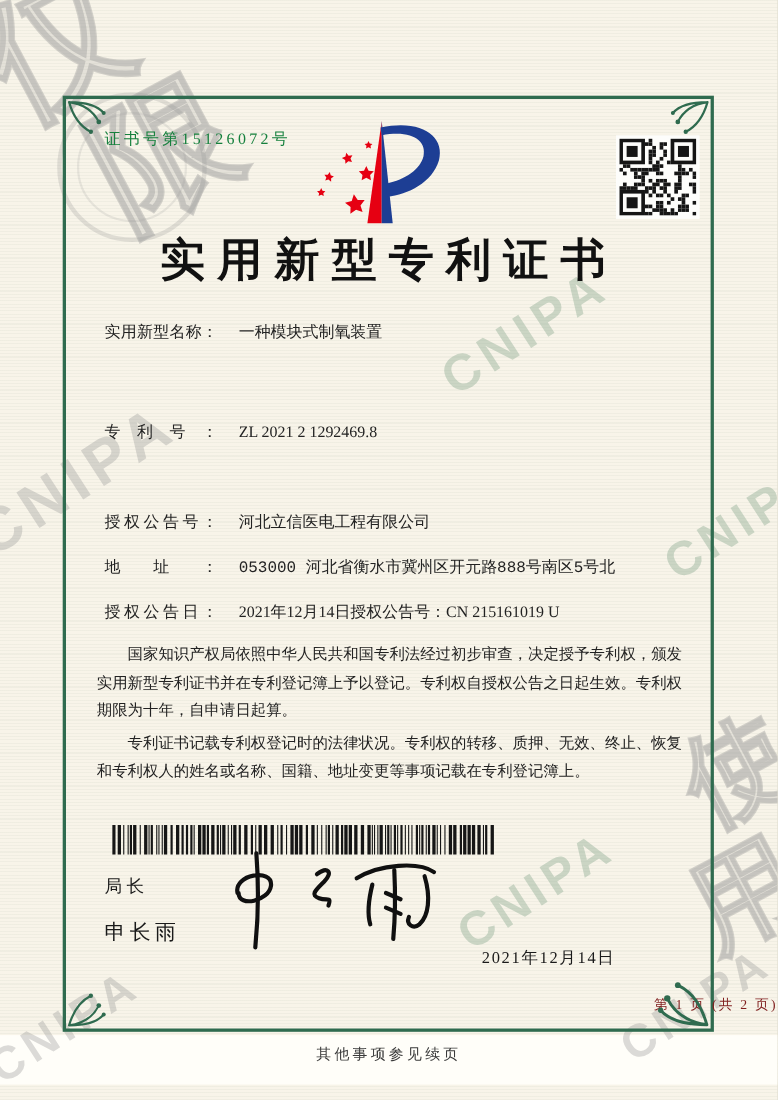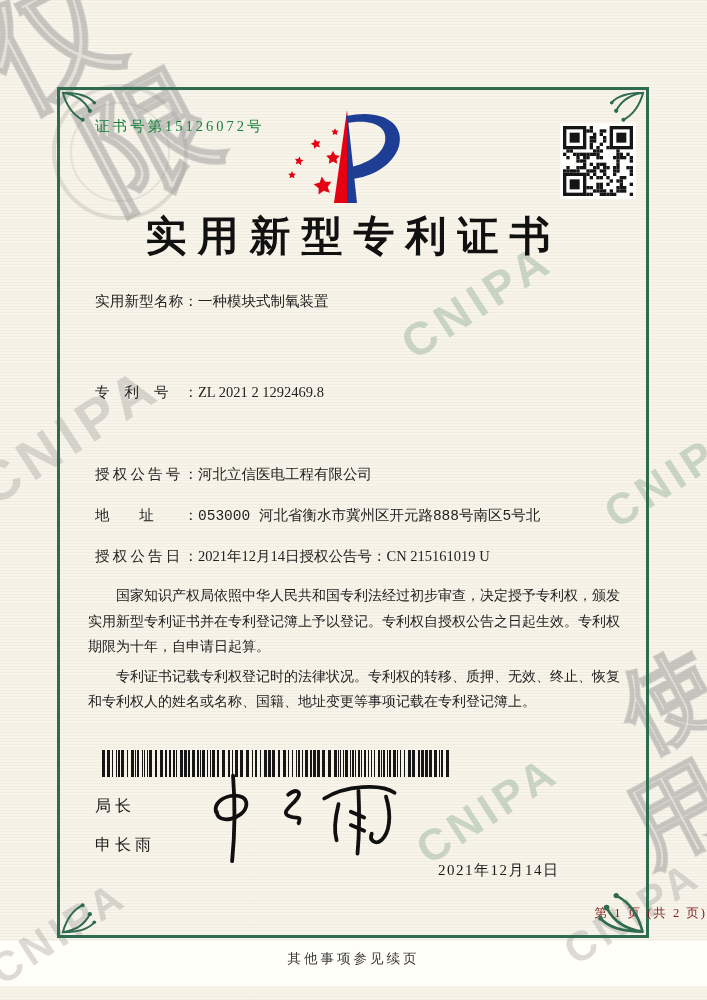--- a/index.html
+++ b/index.html
@@ -24,28 +24,28 @@
   .corner circle{fill:#2f6b4f;}
   
   .content{position:absolute;inset:0;z-index:4;}
   .cert-no{position:absolute;left:95px;top:117px;font-size:14.5px;letter-spacing:3px;color:#15803d;}
   .logo{position:absolute;left:283px;top:106px;width:140px;height:100px;}
   .qr{position:absolute;left:560px;top:123px;width:70px;height:70px;background:#fdfdfb;padding:3px;}
   .title{position:absolute;left:0;top:209px;width:100%;text-align:center;
          font-size:41px;font-weight:bold;letter-spacing:11px;color:#111;}
   .row{position:absolute;left:95px;font-size:14.5px;white-space:nowrap;color:#222;}
   .lbl{display:inline-block;width:103px;text-align:justify;text-align-last:justify;}
-  .val{margin-left:0;}
+  .val{margin-left:19px;}
   .grant-right{}
   .paras{position:absolute;left:88px;top:583px;width:532px;}
   .paras p{margin:0 0 4px 0;font-size:14px;line-height:25.5px;text-align:justify;text-indent:2em;color:#222;}
   .barcode{position:absolute;left:102px;top:750px;}
   .barcode rect{fill:#161616;}
   .sig-title{position:absolute;left:95px;top:796px;font-size:16px;letter-spacing:4px;}
-  .sig-name{position:absolute;left:95px;top:835px;font-size:16px;letter-spacing:4px;}
+  .sig-name{position:absolute;left:95px;top:835px;font-size:19px;letter-spacing:4px;}
   .sig-script{position:absolute;left:185px;top:770px;}
   .sig-script path{stroke:#101010;fill:none;stroke-width:4;stroke-linecap:round;stroke-linejoin:round;}
   .issue-date{position:absolute;left:438px;top:861px;font-size:15px;letter-spacing:1.5px;}
   .page-info{position:absolute;left:0;top:905px;width:100%;text-align:right;font-size:12.5px;letter-spacing:2px;color:#7f1d1d;}
   .logo-star{fill:#e60012;}
 </style>
 </head>
 <body>
 
 <div class="page">

